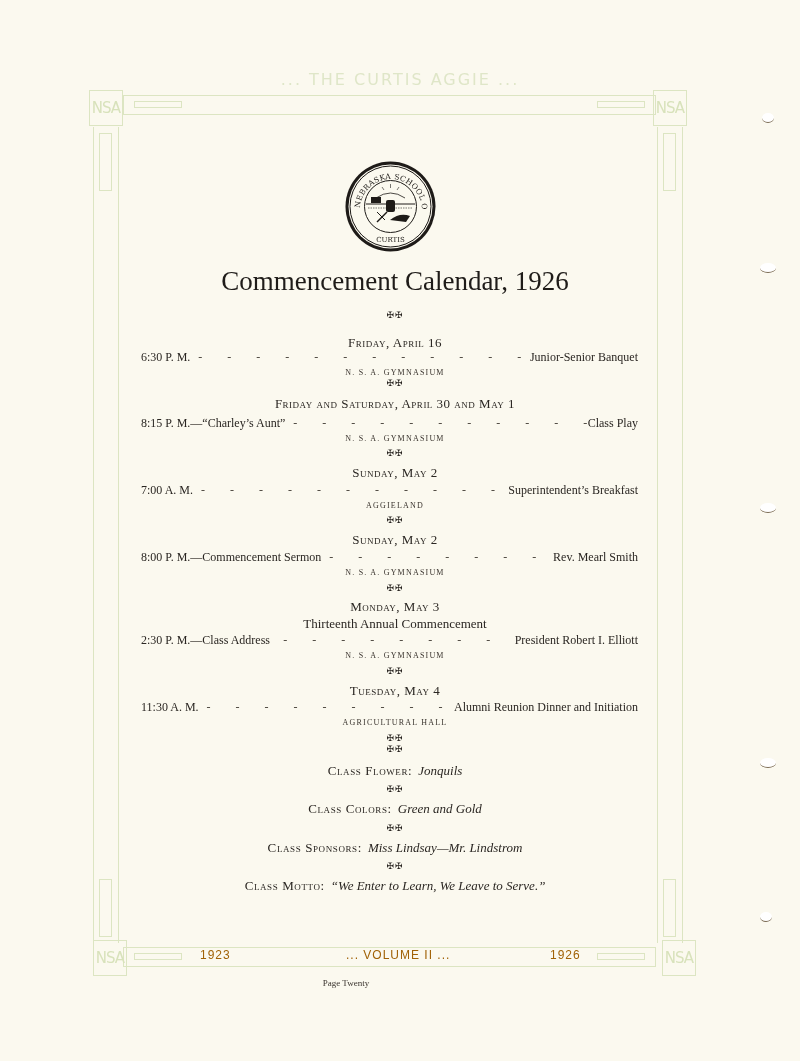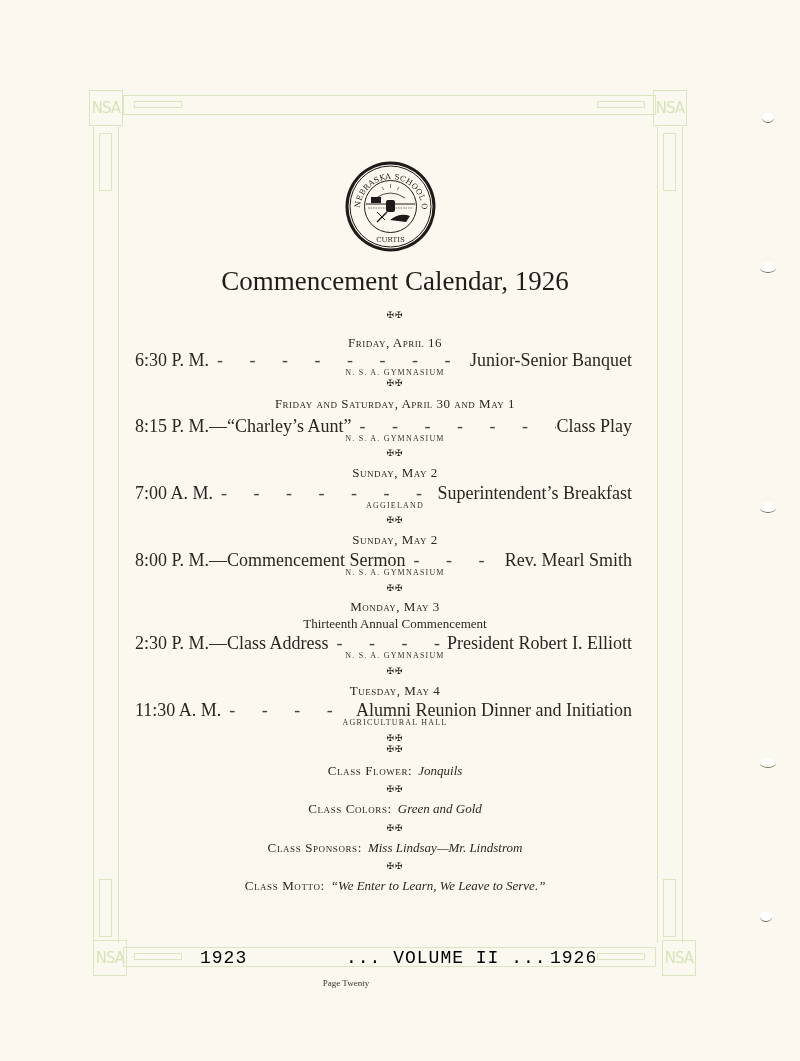--- a/index.html
+++ b/index.html
@@ -45,22 +45,22 @@
     .corner.tr { left: 653px; top: 90px; }
     .corner.bl { left: 93px; top: 940px; }
     .corner.br { left: 662px; top: 940px; }
     .slot {
       position: absolute; height: 7px; width: 48px; top: 5px;
       border: 1.2px solid #dce5c2; box-sizing: border-box;
     }
     .slot.l { left: 10px; }
     .slot.r { right: 10px; }
     .foot-text {
-      position: absolute; top: 948px; font-family: Liberation Mono, monospace;
-      font-size: 18px; color: #000000; letter-spacing: 1px;
+      position: absolute; top: 948px; font-family: Liberation Sans, sans-serif;
+      font-size: 12px; color: #a16207; letter-spacing: 1px;
     }
 
     
     .hole {
       position: absolute; left: 760px; width: 16px; height: 10px;
       background: #ffffff; border-radius: 50%;
       border-bottom: 1.5px solid #7a6a52; box-sizing: border-box;
     }
 
     
@@ -79,22 +79,22 @@
       color: #2a2622;
     }
     .day {
       position: absolute; left: 0; width: 790px; text-align: center;
       font-size: 13px; font-variant: small-caps; letter-spacing: .5px;
     }
     .sub-head {
       position: absolute; left: 0; width: 790px; text-align: center; font-size: 13px;
     }
     .row {
-      position: absolute; left: 135px; width: 497px; height: 18px;
-      display: flex; align-items: baseline; font-size: 18px; white-space: nowrap;
+      position: absolute; left: 141px; width: 497px; height: 18px;
+      display: flex; align-items: baseline; font-size: 12px; white-space: nowrap;
     }
     .row .left { flex: 0 0 auto; }
     .row .dots {
       flex: 1 1 auto; overflow: hidden; text-align: center; letter-spacing: 11px;
       padding: 0 8px; color: #4a443d;
     }
     .row .right { flex: 0 0 auto; }
     .venue {
       position: absolute; left: 0; width: 790px; text-align: center;
       font-size: 8px; letter-spacing: 1.2px; text-transform: uppercase; color: #3a342e;
@@ -107,20 +107,21 @@
     .page-num {
       position: absolute; left: 0; width: 692px; top: 978px; text-align: center;
       font-size: 9px; color: #3a342e;
     }
   </style>
 </head>
 <body>
 
 <div class="page">
 
+  <div class="running-head">... THE CURTIS AGGIE ...</div>
 
   <div class="h-band top">
     <div class="slot l"></div>
     <div class="slot r"></div>
   </div>
   <div class="h-band bottom">
     <div class="slot l"></div>
     <div class="slot r"></div>
   </div>
   <div class="v-band left">

